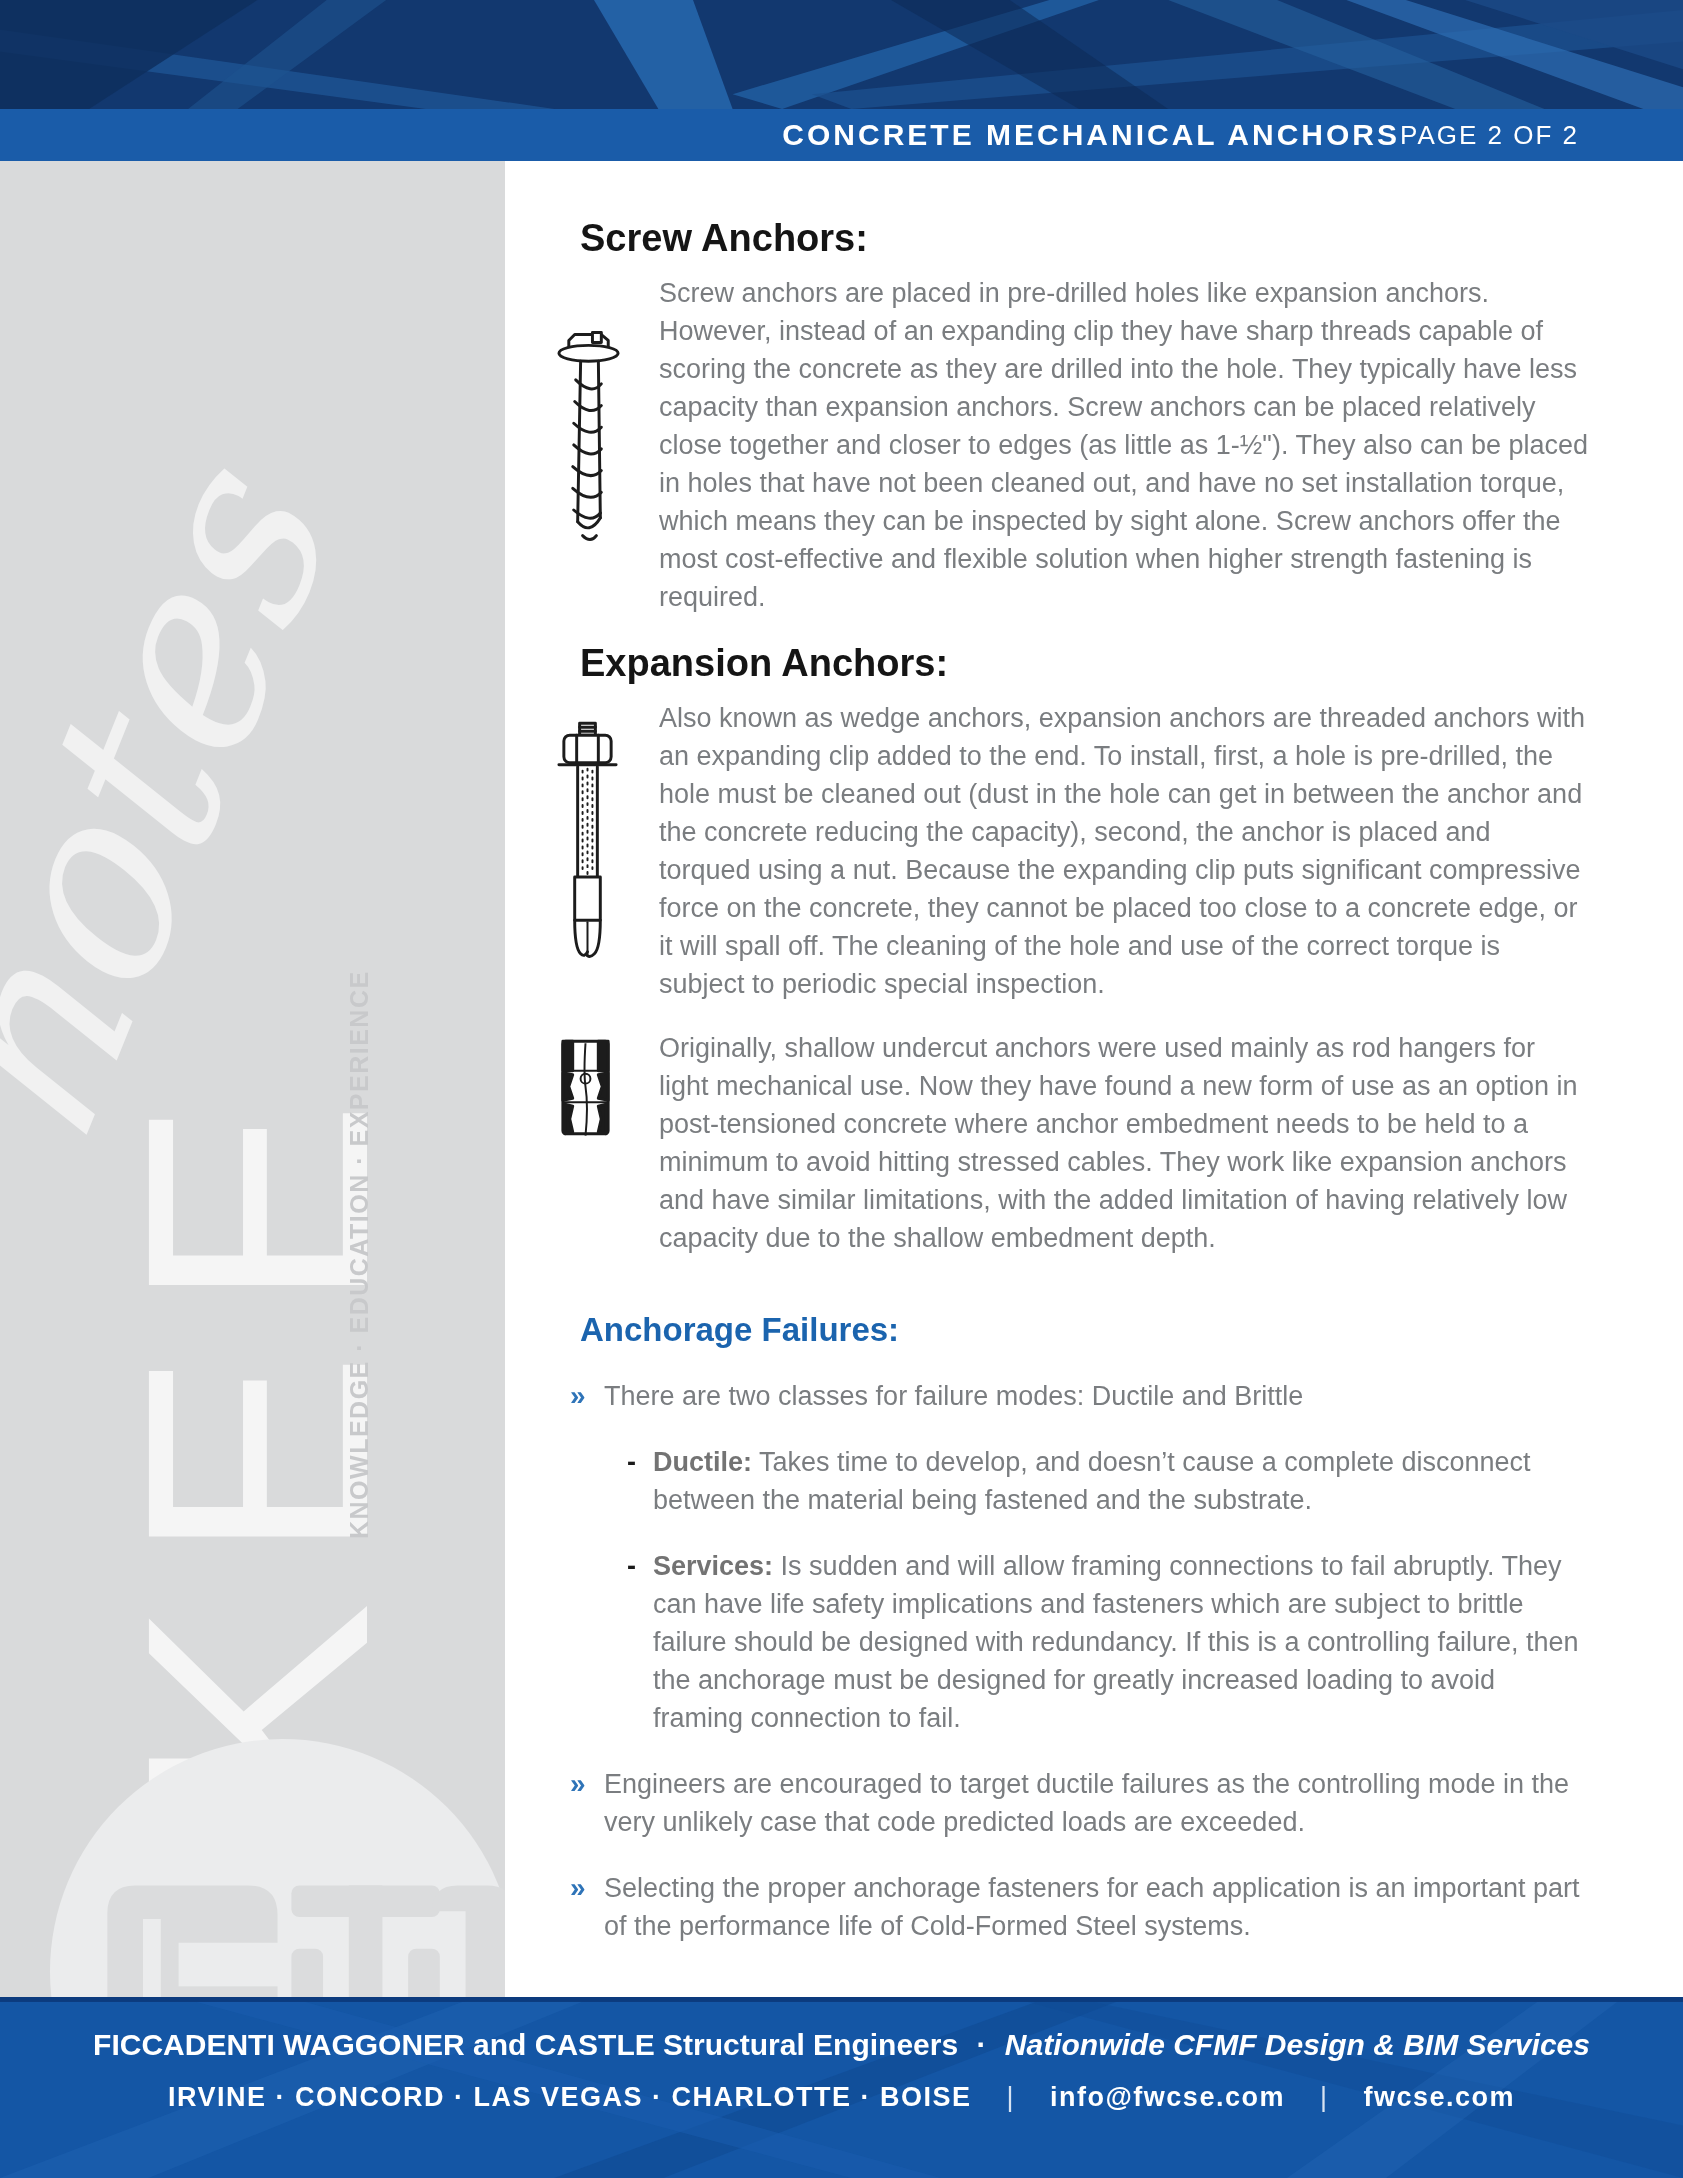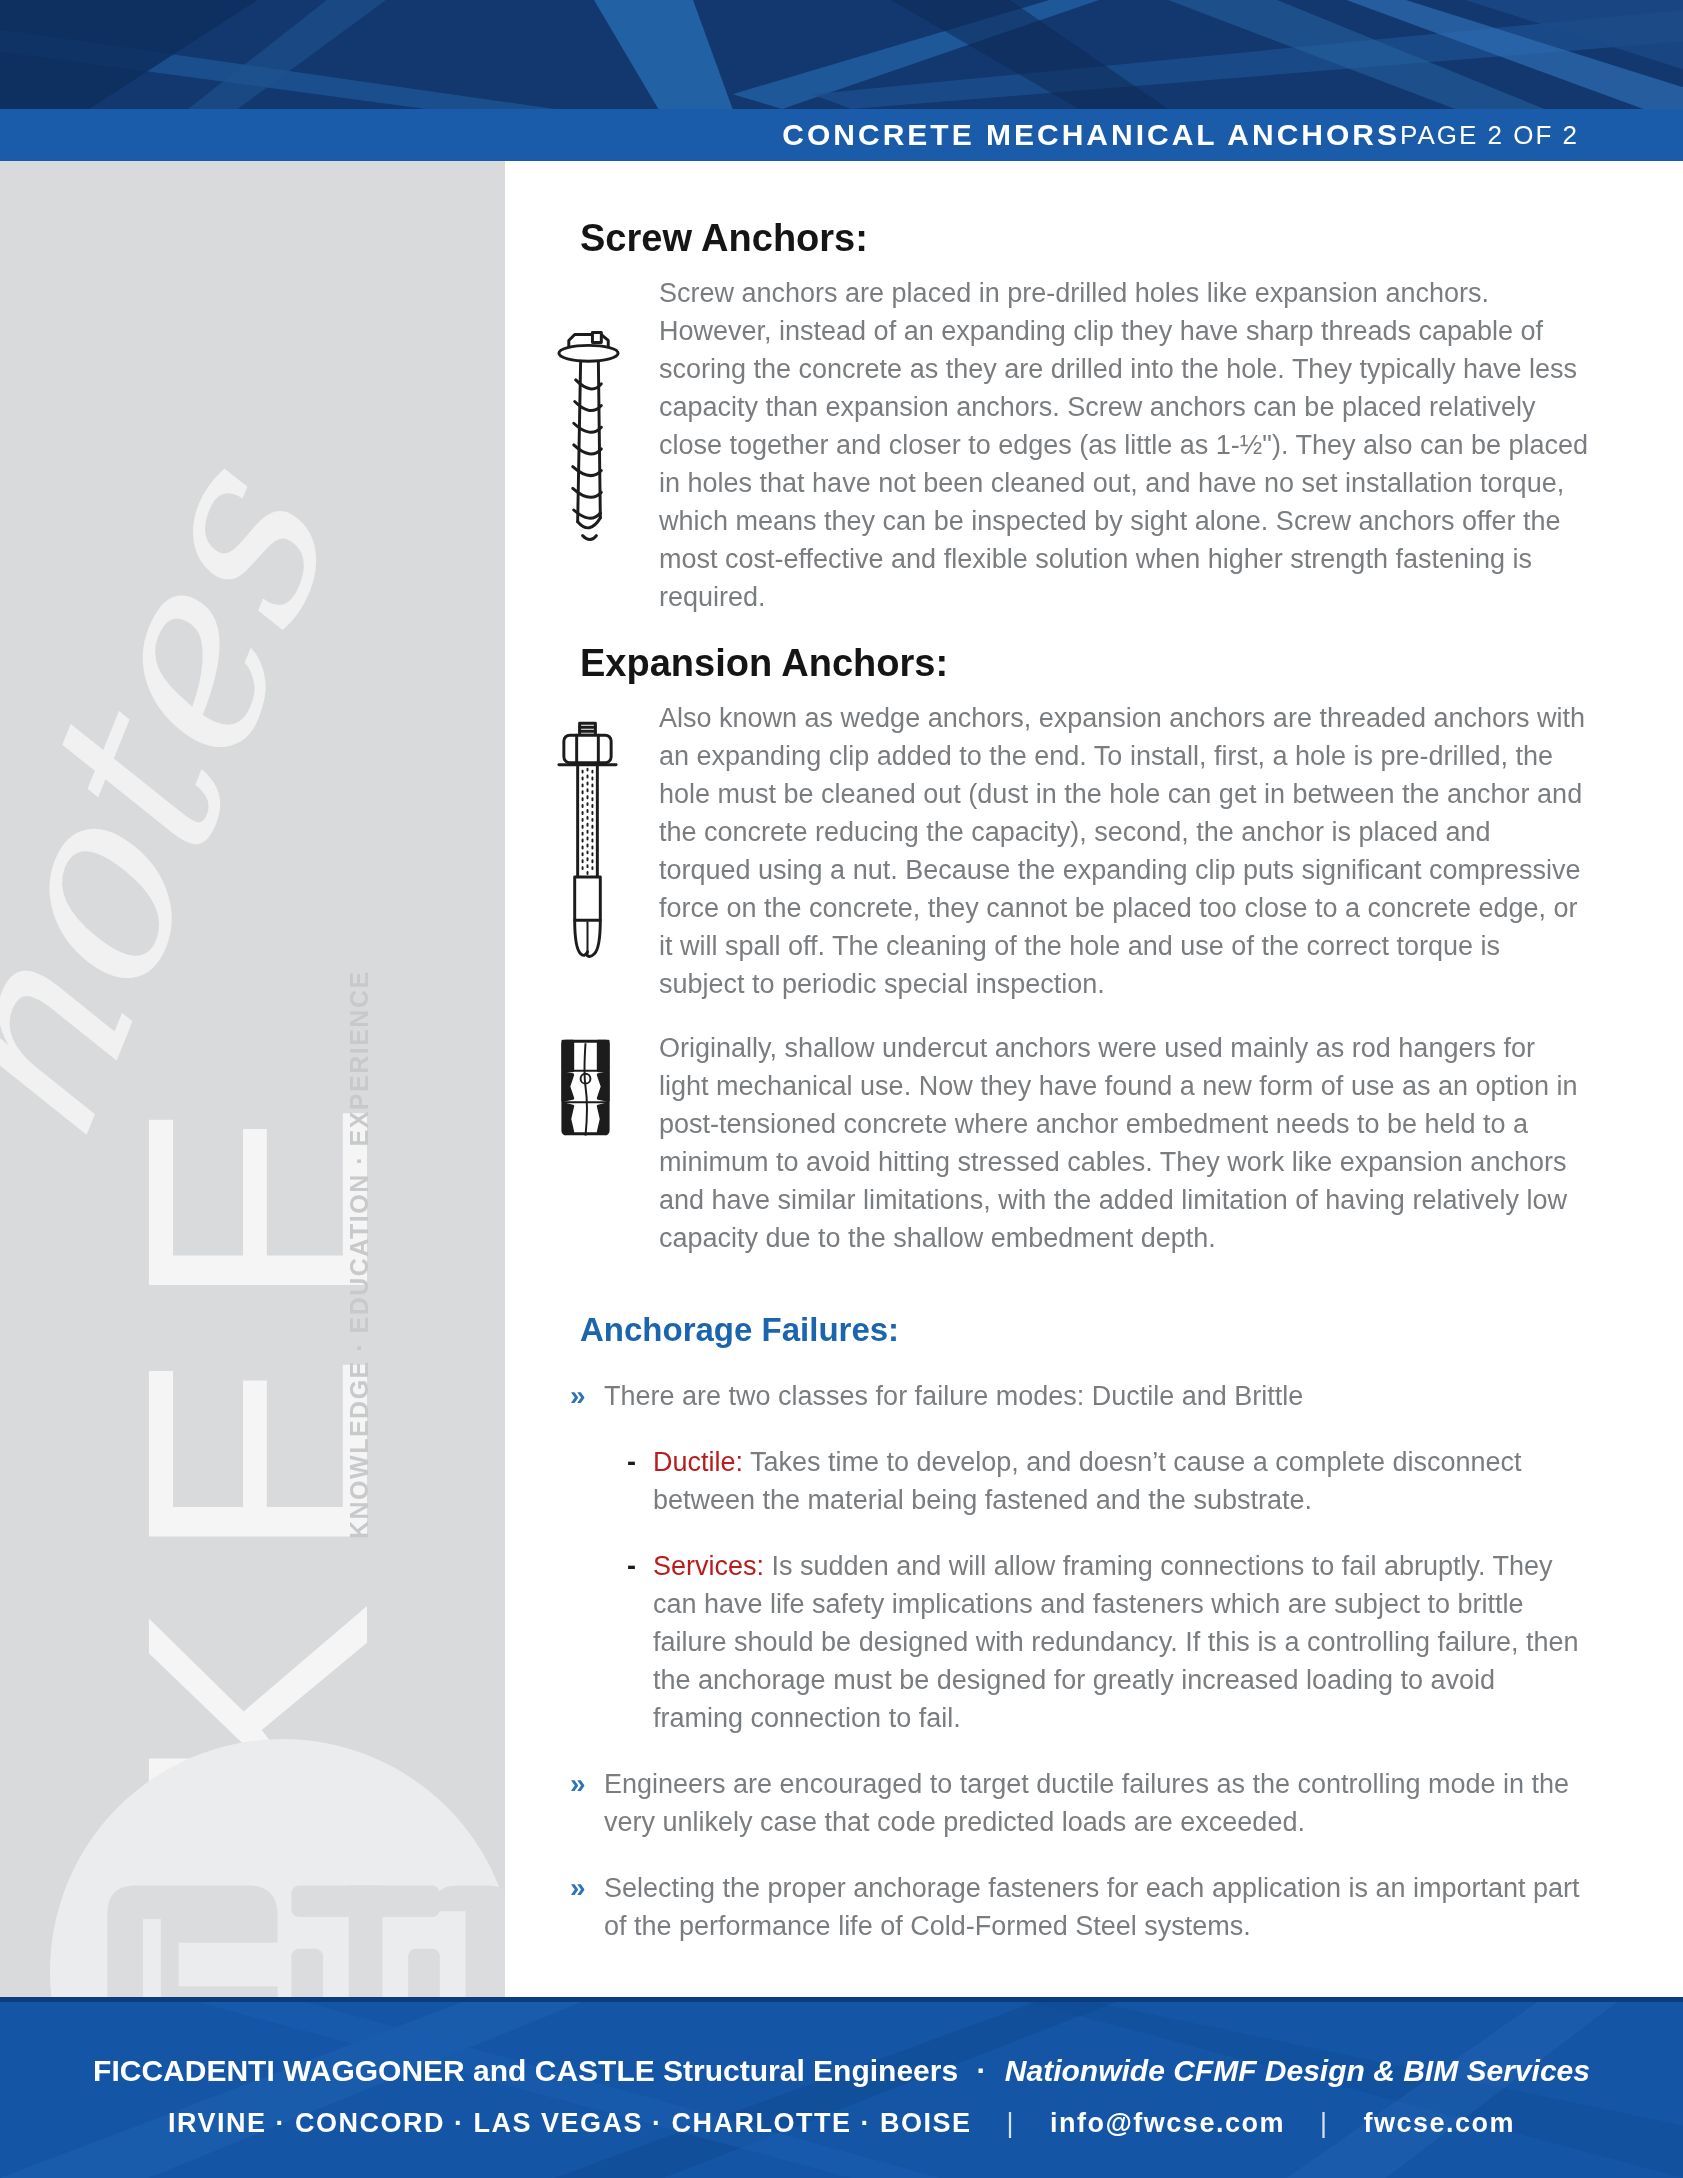--- a/index.html
+++ b/index.html
@@ -47,26 +47,26 @@
   .mt-undercut { margin-top:8px; }
 
   .failures-heading { font-size:33px; font-weight:bold; color:#1B64AE; padding-left:25px;
     margin-top:54px; margin-bottom:28px; }
   .bullet { display:flex; margin-left:15px; margin-bottom:28px; }
   .bullet .chev { flex:0 0 34px; color:#2F74B8; font-size:28px; line-height:38px; font-weight:bold; }
   .bullet p { max-width:990px; font-size:27px; line-height:38px; color:#7A7D80; }
   .sub-bullet { display:flex; margin-left:72px; margin-bottom:28px; }
   .sub-bullet .dash { flex:0 0 26px; color:#1A1A1A; font-size:27px; line-height:38px; font-weight:bold; }
   .sub-bullet p { max-width:950px; font-size:27px; line-height:38px; color:#7A7D80; }
-  .sub-bullet .lead { font-weight:normal; color:#b91c1c; }
+  .sub-bullet .lead { font-weight:bold; color:#737373; }
 
   
   .footer { position:absolute; left:0; bottom:0; width:1683px; height:181px; overflow:hidden; }
   .footer svg.bg { position:absolute; left:0; top:0; width:100%; height:100%; }
-  .footer .inner { position:relative; z-index:2; text-align:center; padding-top:57px; color:#ffffff; }
+  .footer .inner { position:relative; z-index:2; text-align:center; padding-top:31px; color:#ffffff; }
   .footer .line1 { font-size:30px; margin-bottom:20px; }
   .footer .line1 .org { font-weight:bold; }
   .footer .line1 .dot { font-weight:bold; padding:0 10px; }
   .footer .line1 .svc { font-weight:bold; font-style:italic; }
   .footer .line2 { font-size:27px; letter-spacing:1.5px; font-weight:bold; }
   .footer .line2 .bar { font-weight:normal; padding:0 26px; color:#D7E3F2; }
 </style>
 </head>
 <body>
 

